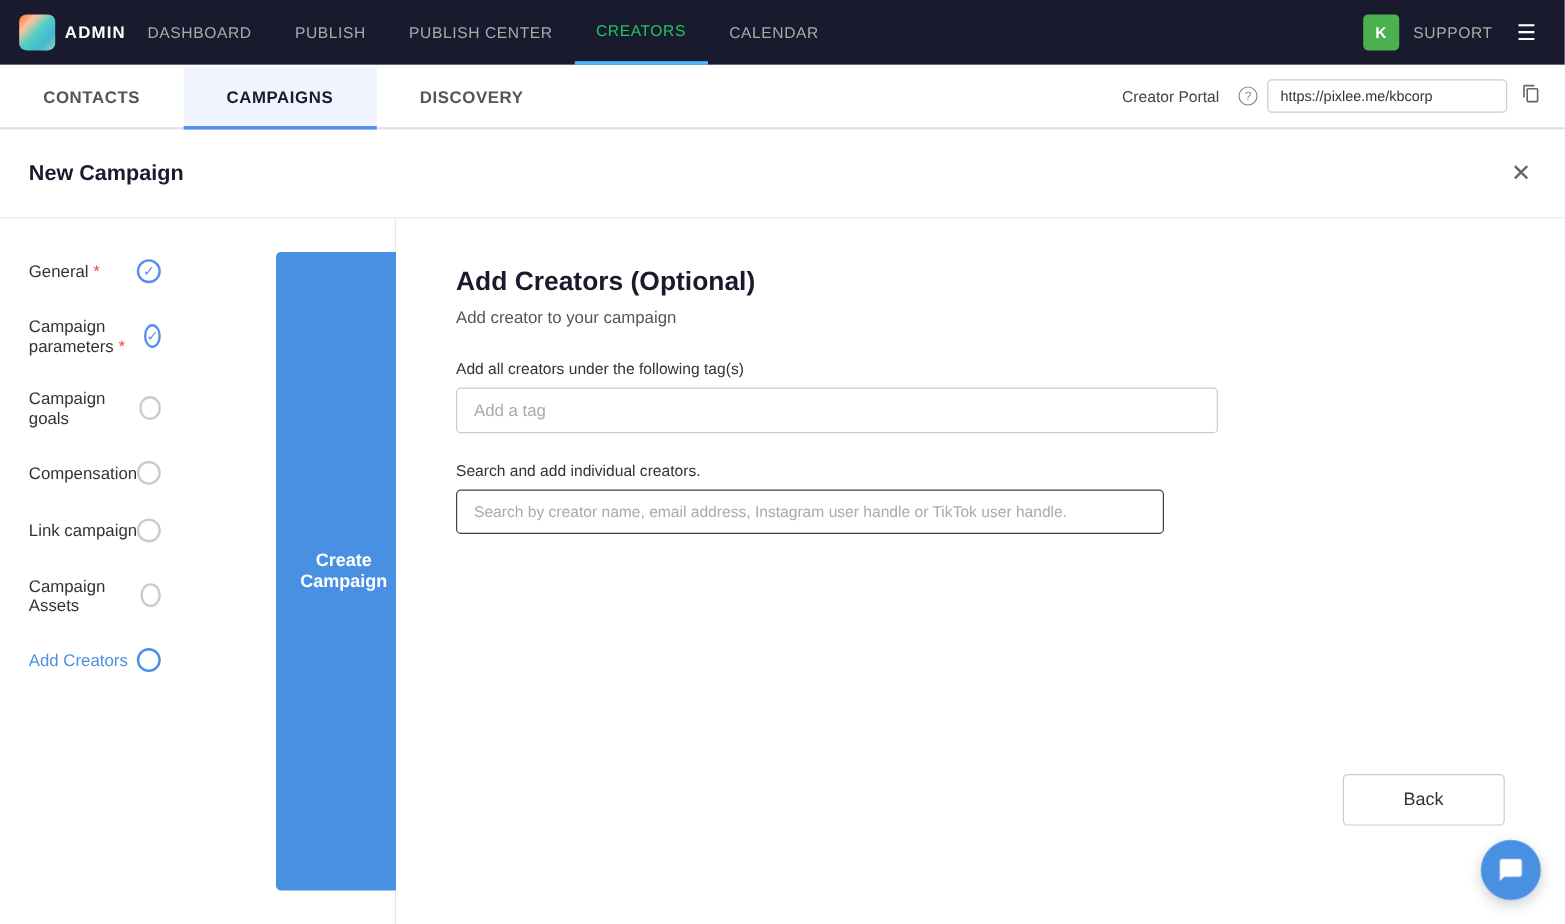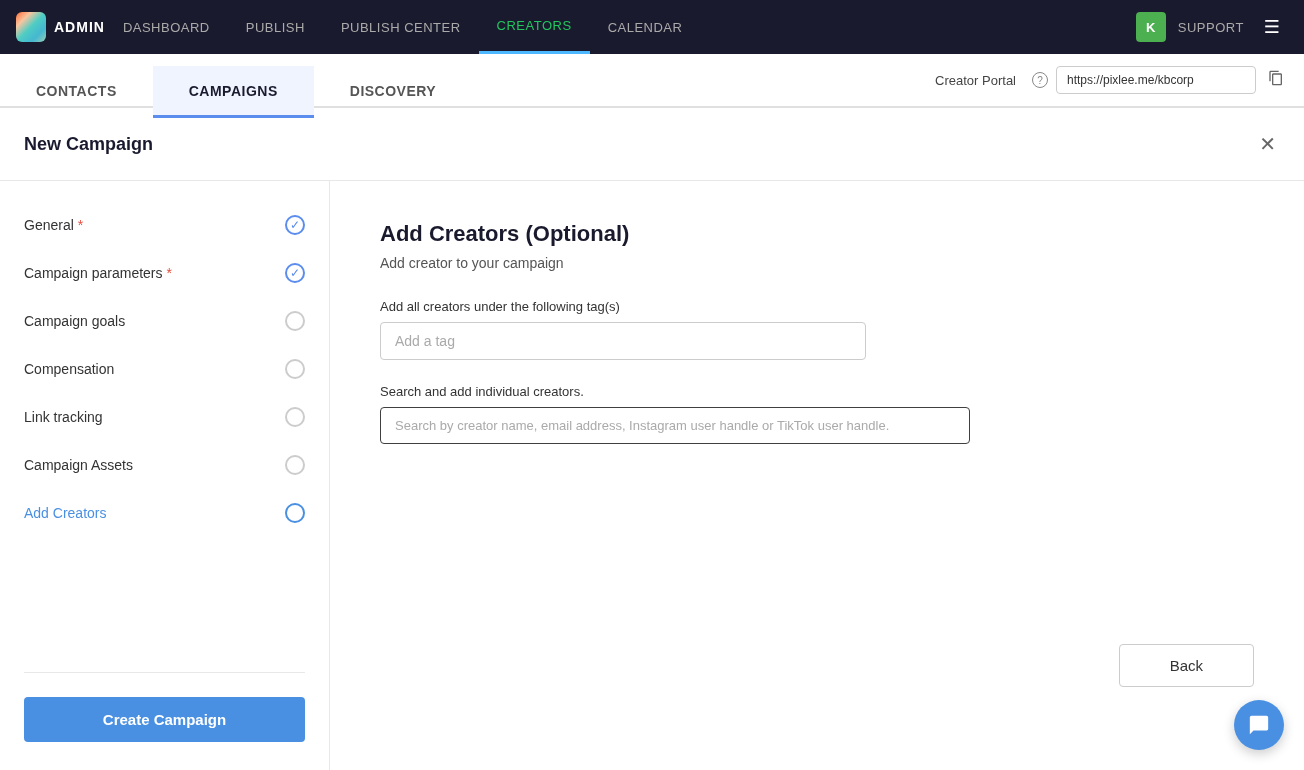--- a/index.html
+++ b/index.html
@@ -96,21 +96,21 @@
       padding: 0 36px;
       display: flex;
       align-items: center;
       cursor: pointer;
       font-size: 14px;
       font-weight: 600;
       letter-spacing: 0.5px;
       color: #555;
       border-bottom: 3px solid transparent;
       position: relative;
-      top: 12px;
+      top: 2px;
     }
     .tab-item.active {
       color: #1a1a2e;
       border-bottom: 3px solid #5b8dee;
       background: #f0f4ff;
     }
 
     .creator-portal-section {
       margin-left: auto;
       display: flex;
@@ -194,21 +194,21 @@
       flex: 1;
       overflow: hidden;
     }
 
     
     .sidebar {
       width: 330px;
       border-right: 1px solid #e8e8e8;
       padding: 20px 0;
       display: flex;
-      flex-direction: column;
+      flex-direction: row;
       background: white;
     }
     .sidebar-items {
       flex: 1;
     }
     .sidebar-item {
       display: flex;
       align-items: center;
       justify-content: space-between;
       padding: 14px 24px;
@@ -279,21 +279,21 @@
       color: #555;
       margin-bottom: 28px;
     }
     .form-field-label {
       font-size: 13px;
       color: #333;
       margin-bottom: 8px;
       font-weight: 500;
     }
     .form-input {
-      width: 486px;
+      width: 635px;
       border: 1px solid #ccc;
       border-radius: 4px;
       padding: 10px 14px;
       font-size: 14px;
       color: #333;
       margin-bottom: 24px;
       outline: none;
     }
     .form-input::placeholder { color: #aaa; }
 
@@ -418,21 +418,21 @@
             <span class="sidebar-item-label">Campaign goals</span>
             <div class="circle-icon"></div>
           </div>
 
           <div class="sidebar-item">
             <span class="sidebar-item-label">Compensation</span>
             <div class="circle-icon"></div>
           </div>
 
           <div class="sidebar-item">
-            <span class="sidebar-item-label">Link tracking</span>
+            <span class="sidebar-item-label">Link campaign</span>
             <div class="circle-icon"></div>
           </div>
 
           <div class="sidebar-item">
             <span class="sidebar-item-label">Campaign Assets</span>
             <div class="circle-icon"></div>
           </div>
 
           <div class="sidebar-item">
             <span class="sidebar-item-label active">Add Creators</span>

